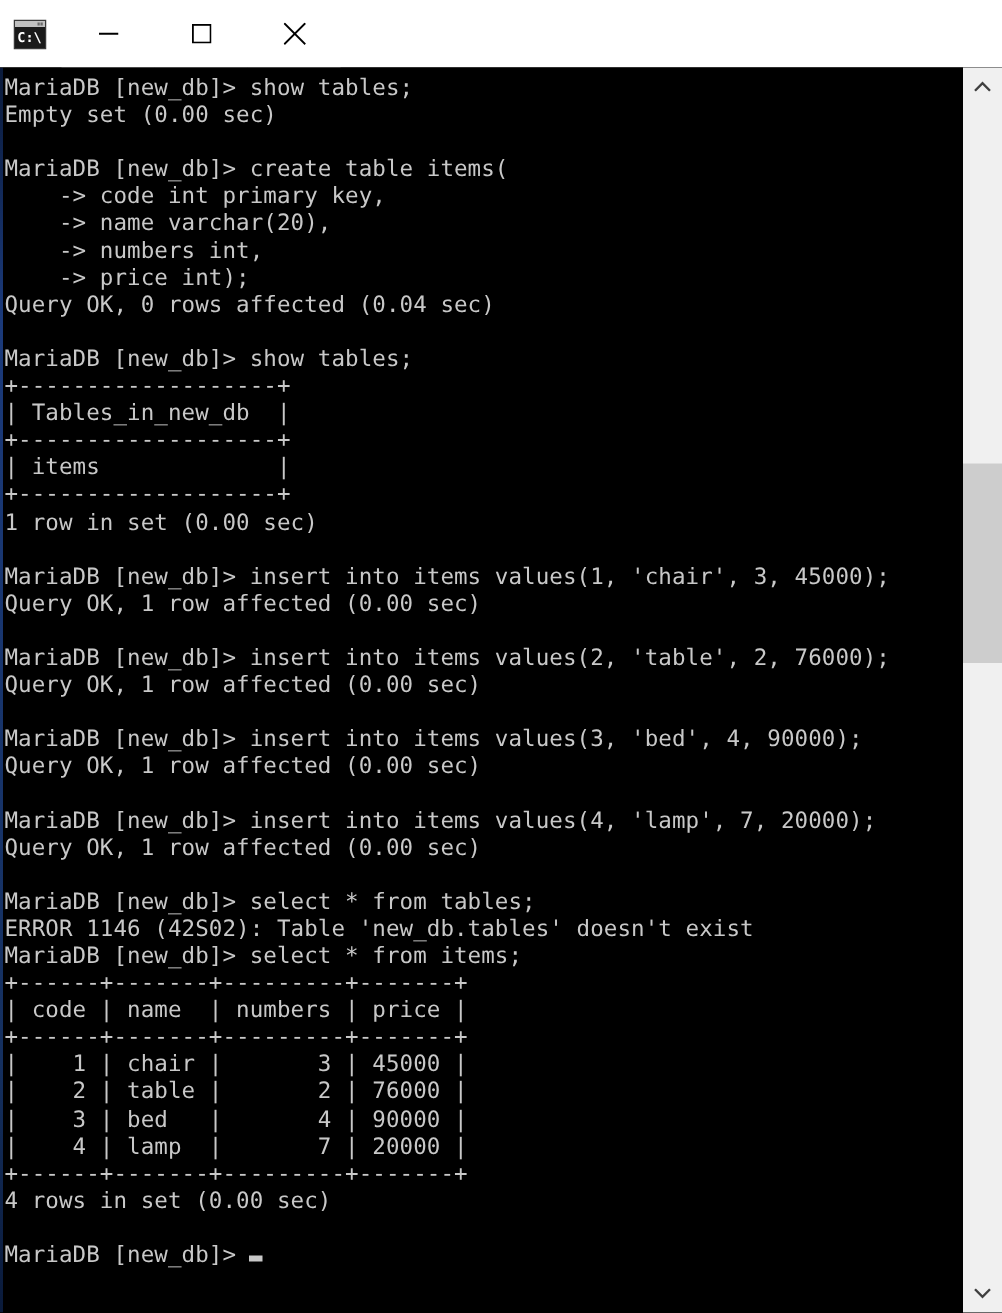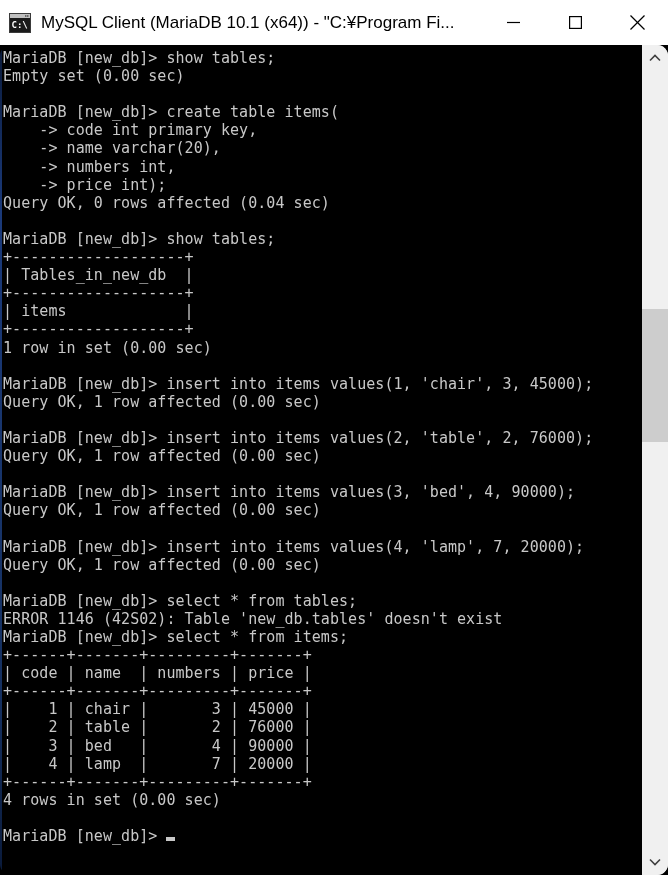--- a/index.html
+++ b/index.html
@@ -64,21 +64,20 @@
     background: #ffffff;
   }
   .win-btn svg { display: block; }
   
   .body-area {
     flex: 1 1 auto;
     display: flex;
     position: relative;
     background: #000000;
     overflow: hidden;
-    border-radius: 11px;
   }
   .left-border {
     width: 2px;
     background: linear-gradient(to bottom, #0a1a3a, #1b3a7a 20%, #15305f 80%, #0a1a3a);
     flex: 0 0 auto;
   }
   .terminal {
     flex: 1 1 auto;
     background: #000000;
     color: #c8c8c8;
@@ -143,21 +142,20 @@
     <div class="title-icon">
       <svg width="22" height="20" viewBox="0 0 22 20">
         <rect x="0" y="0" width="22" height="20" fill="#3a3a3a"></rect>
         <rect x="1" y="1" width="20" height="4" fill="#c0c0c0"></rect>
         <rect x="16" y="2" width="1.5" height="2" fill="#6a6a6a"></rect>
         <rect x="18" y="2" width="1.5" height="2" fill="#6a6a6a"></rect>
         <rect x="1" y="5" width="20" height="14" fill="#1a1a1a"></rect>
         <text x="2.5" y="15" font-family="DejaVu Sans Mono, monospace" font-size="9" fill="#ffffff" font-weight="bold">C:\</text>
       </svg>
     </div>
-    <div class="title-text">MySQL Client (MariaDB 10.1 (x64)) - "C:¥Program Fi...</div>
     <div class="win-controls">
       <div class="win-btn">
         <svg width="13" height="13" viewBox="0 0 13 13">
             <line x1="0" y1="6.5" x2="13" y2="6.5" stroke="#000000" stroke-width="1.2"></line>
           </svg>
       </div>
       <div class="win-btn">
         <svg width="13" height="13" viewBox="0 0 13 13">
             <rect x="0.6" y="0.6" width="11.8" height="11.8" fill="none" stroke="#000000" stroke-width="1.2"></rect>
           </svg>

